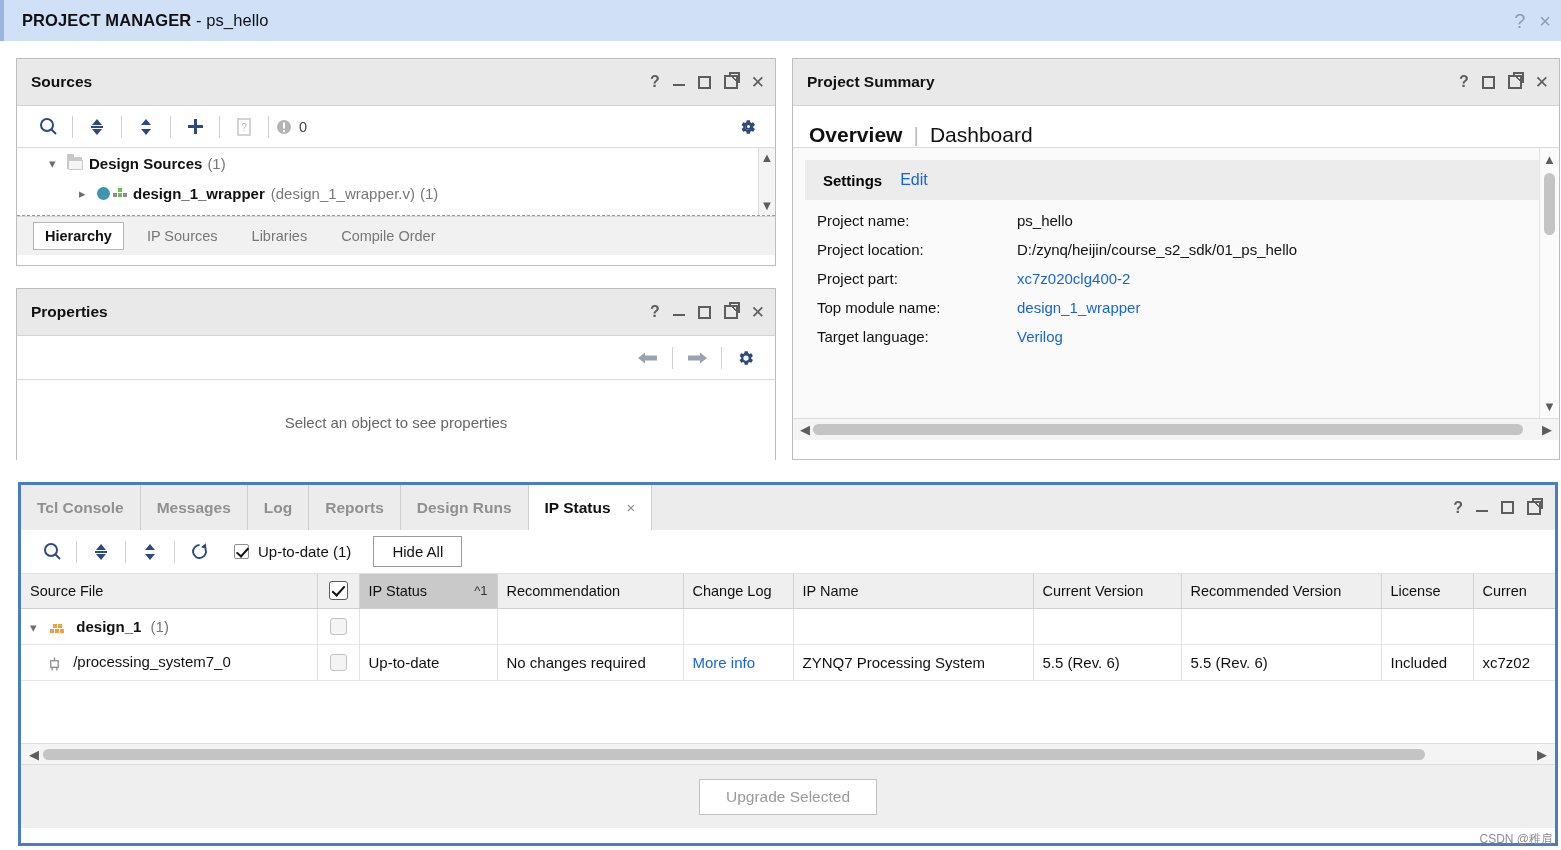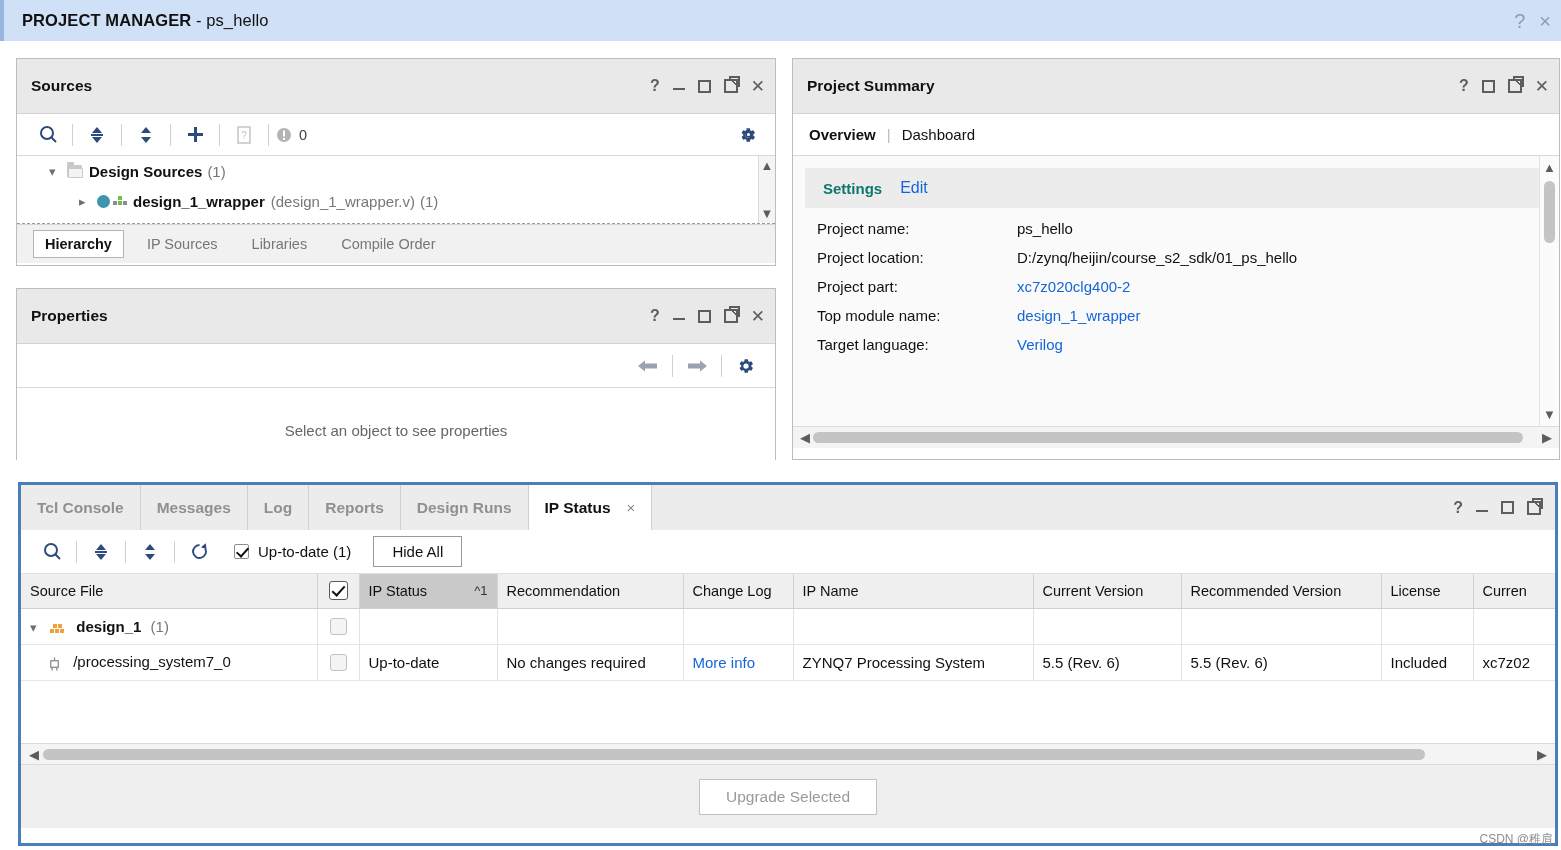--- a/index.html
+++ b/index.html
@@ -35,21 +35,21 @@
   .titlebar-ctrls {
     margin-left: auto; margin-right: 10px;
     display: flex; align-items: center; gap: 14px;
     color: #8c9cb3;
   }
   .titlebar-ctrls span { font-size: 20px; line-height: 1; cursor: default; }
 
   
   .panel { position: absolute; background: #fff; border: 1px solid #bdbdbd; }
   .panel-head {
-    height: 55px; background: #e9e9e9;
+    height: 47px; background: #e9e9e9;
     border-bottom: 1px solid #d3d3d3;
     display: flex; align-items: center; padding: 0 10px 0 14px;
   }
   .panel-title { font-size: 15.5px; font-weight: bold; color: #111; }
   .panel-ctrls { margin-left: auto; display: flex; align-items: center; gap: 13px; color: #5d5d5d; }
   .ctrl { font-size: 15px; line-height: 1; display: inline-block; }
   .ctrl-q { font-weight: bold; font-size: 16px; }
   .ctrl-min { position: relative; width: 12px; height: 14px; }
   .ctrl-min::after { content:""; position:absolute; left:0; bottom:3px; width:12px; height:2px; background:#5d5d5d; }
   .ctrl-max { width: 13px; height: 13px; border: 2px solid #5d5d5d; }
@@ -123,31 +123,31 @@
   }
   .prop-empty {
     height: 84px; display: flex; align-items: center; justify-content: center;
     font-size: 15px; color: #666; background: #fff;
   }
 
   
   #summary { left: 792px; top: 58px; width: 768px; height: 402px; }
   .ovtabs {
     height: 42px; background: #fff; border-bottom: 1px solid #d9d9d9;
-    display: flex; align-items: center; padding-left: 16px; gap: 0; font-size: 15px;
+    display: flex; align-items: flex-end; padding-left: 16px; gap: 0; font-size: 21px;
   }
   .ovtab { color: #111; }
   .ovtab.sel { font-weight: bold; }
   .ovdiv { color: #bbb; margin: 0 11px; }
   .summary-body { position: relative; height: 292px; background: #fafafa; overflow: hidden; }
   .settings-strip {
     margin: 12px 12px 0 12px; height: 40px; background: #ececec;
     display: flex; align-items: center; padding-left: 18px; gap: 18px;
   }
-  .settings-strip .lbl { font-weight: bold; font-size: 15px; color: #0f766e; }
+  .settings-strip .lbl { font-weight: bold; font-size: 15px; color: #000000; }
   .link { color: #1565d8; cursor: pointer; }
   .kv { display: flex; font-size: 15px; color: #111; padding: 6px 0 6px 24px; }
   .kv .k { width: 200px; }
   .h-scroll {
     position: absolute; left: 0; bottom: 0; width: 100%; height: 22px;
     background: #f4f4f4; border-top: 1px solid #dcdcdc;
     display: flex; align-items: center; padding: 0 4px;
   }
   .h-scroll .arr { color: #5c5c5c; font-size: 13px; width: 16px; text-align: center; }
   .h-thumb { height: 11px; background: #c4c4c4; border-radius: 6px; }

